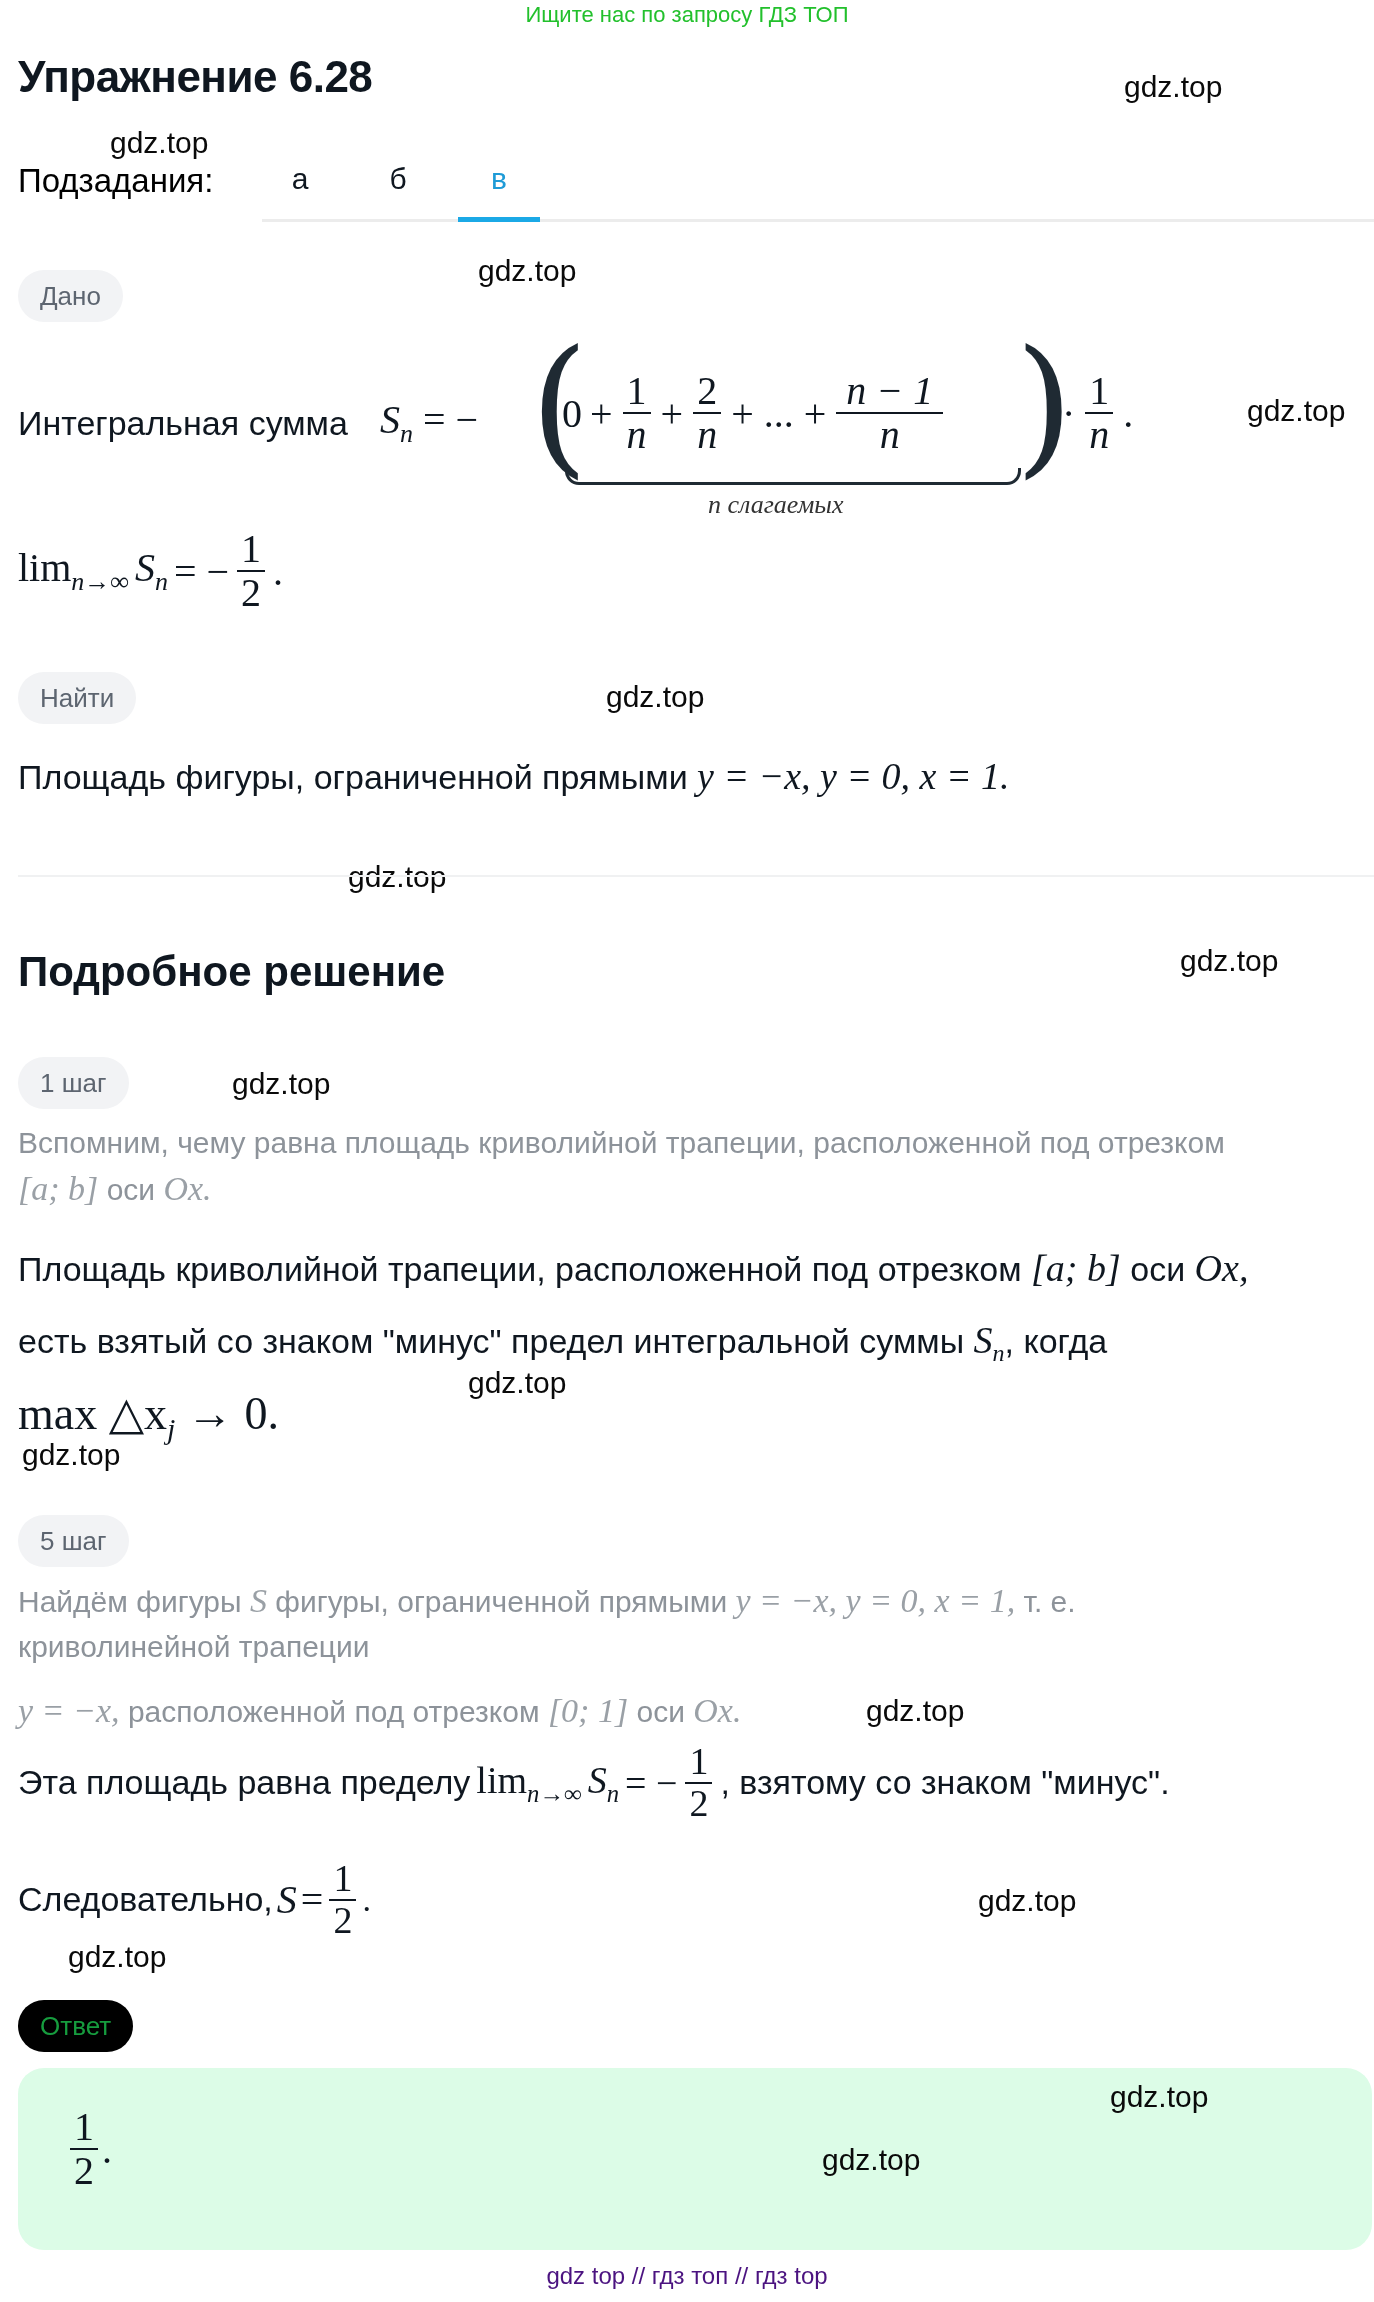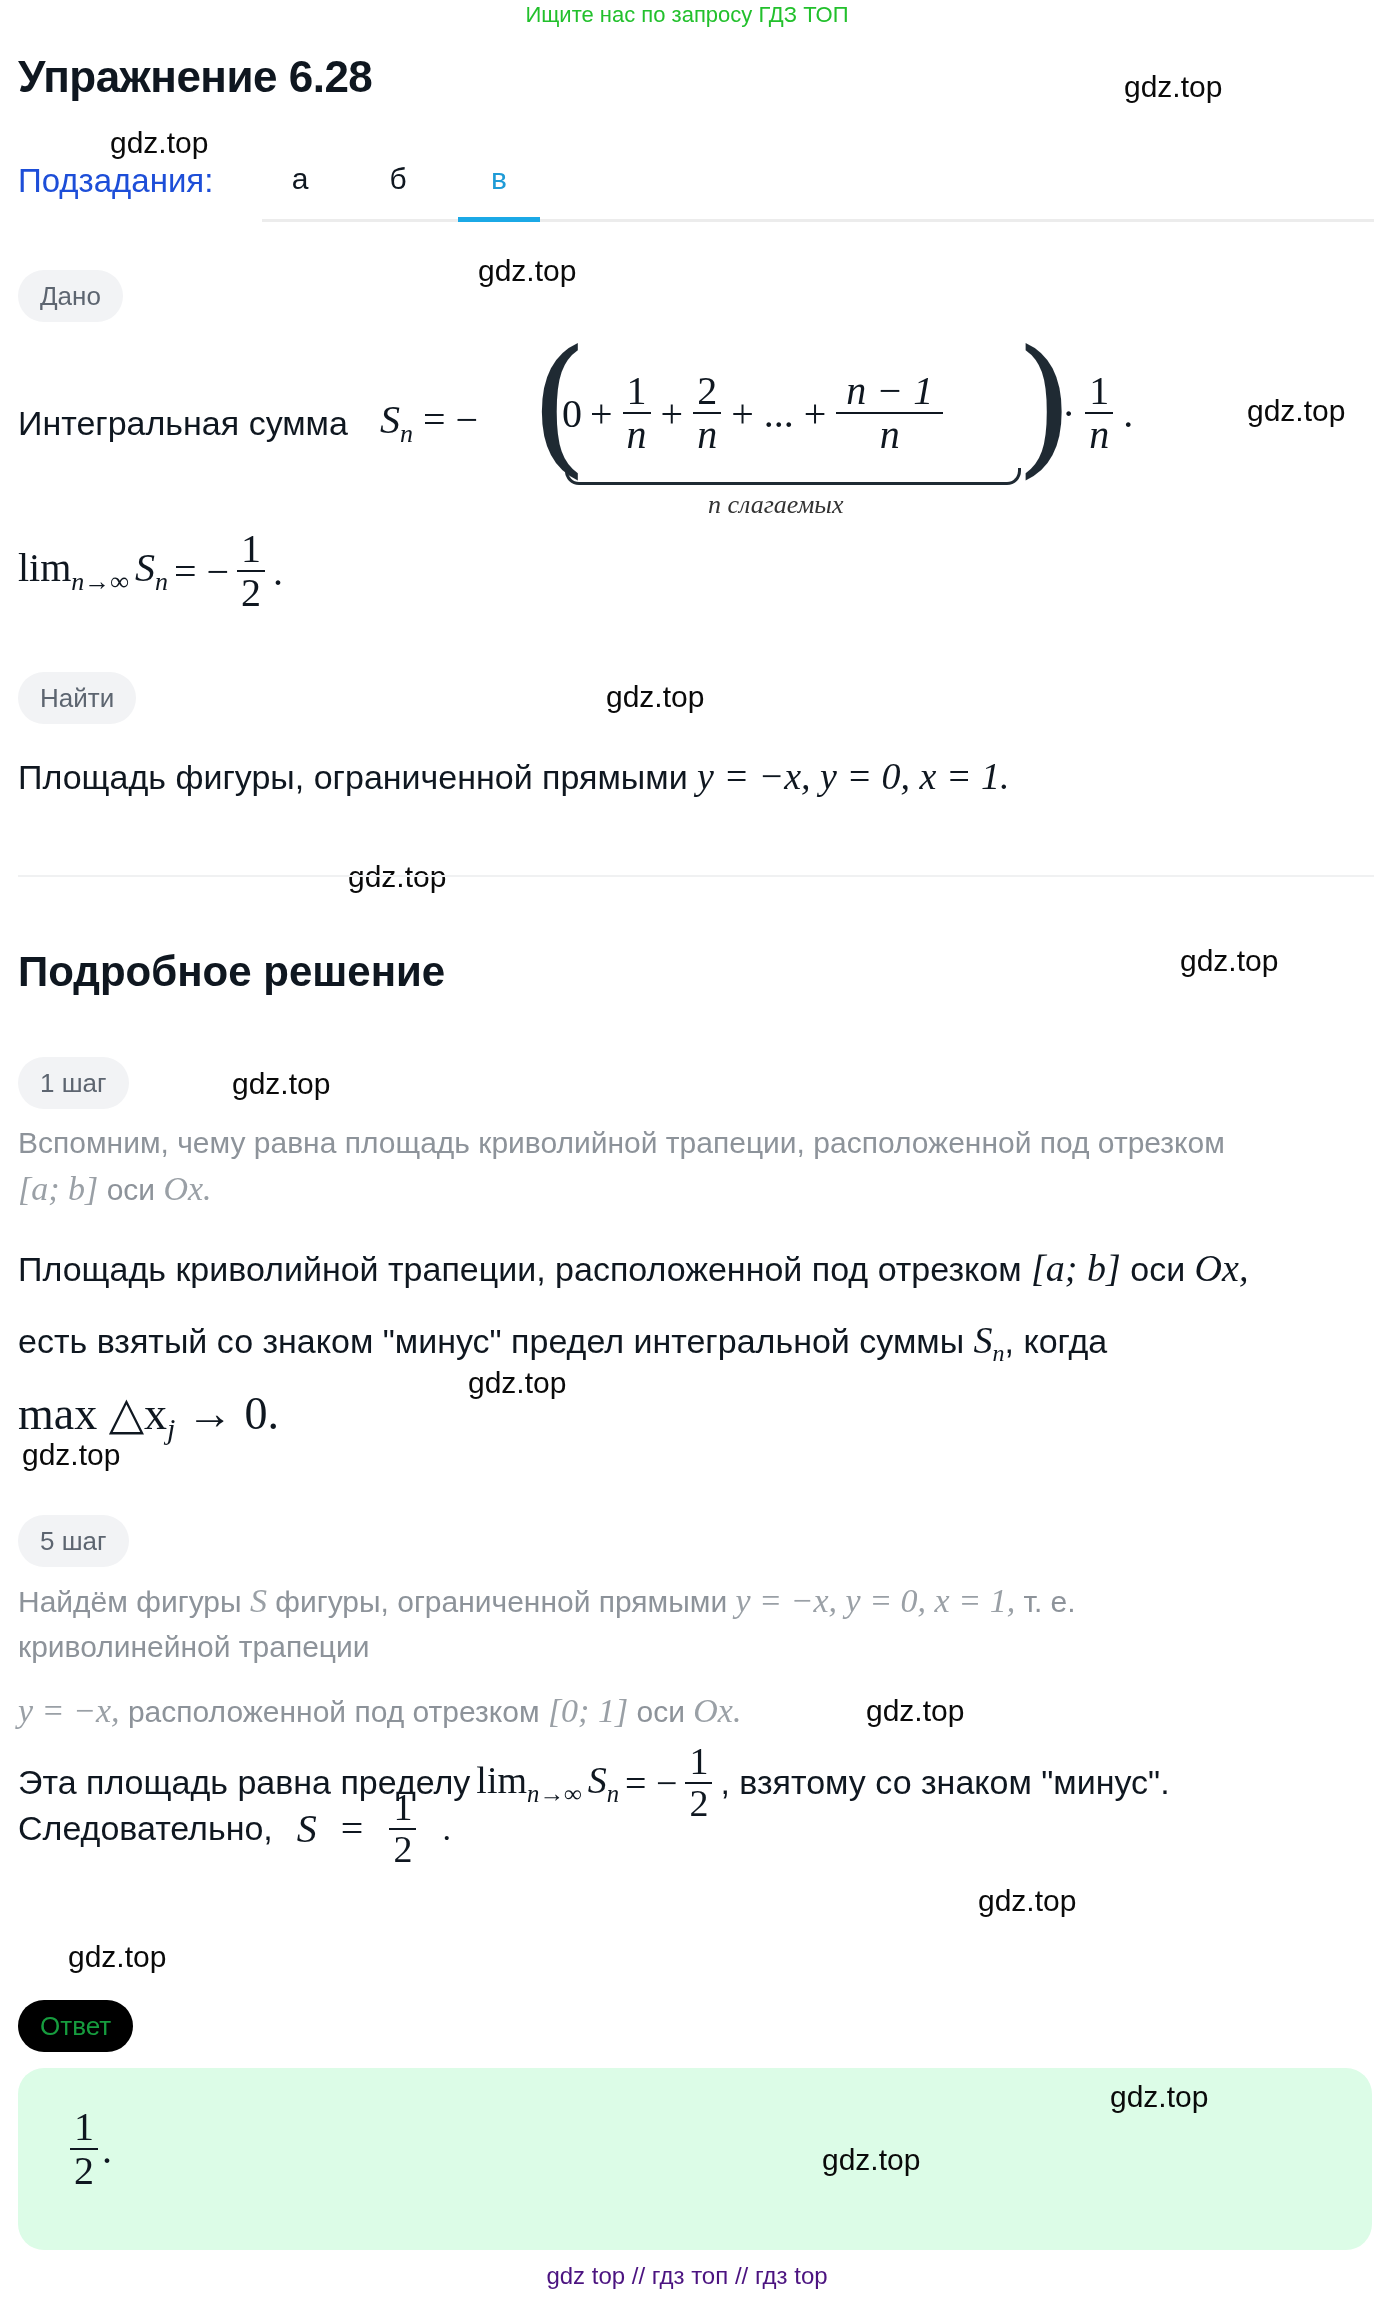--- a/index.html
+++ b/index.html
@@ -7,21 +7,21 @@
          font-family: "Liberation Sans", "DejaVu Sans", sans-serif; color: #0f1720; }
   .abs { position: absolute; white-space: nowrap; }
   .math { font-family: "Liberation Serif", "DejaVu Serif", serif; }
   .mi { font-style: italic; font-family: "Liberation Serif", "DejaVu Serif", serif; }
   .mr { font-family: "Liberation Serif", "DejaVu Serif", serif; font-style: normal; }
 
   .top-banner { left: 0; width: 1374px; top: 2px; text-align: center; font-size: 22px; color: #22c02c; }
   .page-title { left: 18px; top: 52px; font-size: 44px; font-weight: bold; color: #0f1720; letter-spacing: -0.5px; }
   .wm { font-size: 30px; color: #0a0a0a; font-family: "Liberation Sans", sans-serif; }
 
-  .subtasks-label { left: 18px; top: 162px; font-size: 33px; color: #1d4ed8; }
+  .subtasks-label { left: 18px; top: 162px; font-size: 33px; color: #000000; }
   .tabbar-line { left: 262px; top: 219px; width: 1112px; height: 3px; background: #ececec; }
   .tab { top: 162px; font-size: 30px; color: #0f1720; text-align: center; width: 80px; cursor: pointer; }
   .tab.active { color: #1e9bd7; }
   .tab-underline { left: 458px; top: 217px; width: 82px; height: 5px; background: #1ba9e6; }
 
   .badge { background: #f2f3f5; color: #5d6570; font-size: 26px; border-radius: 26px;
            height: 52px; line-height: 52px; padding: 0 22px; }
   .badge.answer { background: #000000; color: #169c3e; }
 
   .body-text { font-size: 34px; color: #0f1720; }
@@ -171,21 +171,21 @@
   <span>Эта площадь равна пределу</span>
   <span class="math" style="font-size:38px;"><span>lim</span><span class="mi sub">n→∞</span></span>
   <span class="math" style="font-size:38px;"><span class="mi">S</span><span class="mi sub">n</span></span>
   <span class="math" style="font-size:38px;">= −</span>
   <span class="frac math" style="font-size:38px;">
       <span class="num">1</span>
       <span>2</span>
     </span>
   <span>, взятому со знаком "минус".</span>
 </div>
-<div class="abs body-text" style="left:18px;top:1788px;display:flex;align-items:center;gap:24px;">
+<div class="abs body-text" style="left:18px;top:1859px;display:flex;align-items:center;gap:4px;">
   <span>Следовательно,</span>
   <span class="mi" style="font-size:40px;">S</span>
   <span class="math" style="font-size:40px;">=</span>
   <span class="frac math" style="font-size:38px;">
       <span class="num">1</span>
       <span>2</span>
     </span>
   <span class="math">.</span>
 </div>
 

